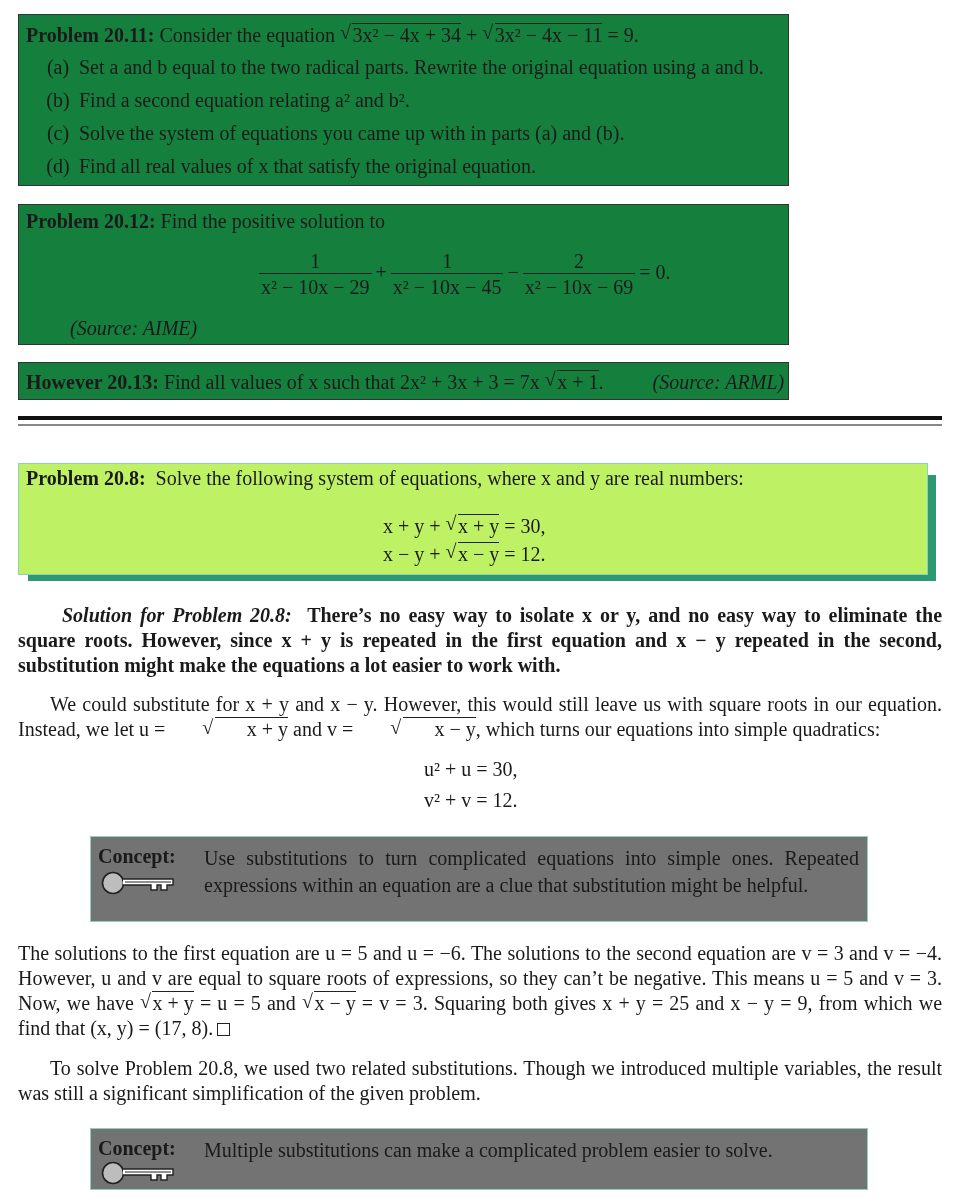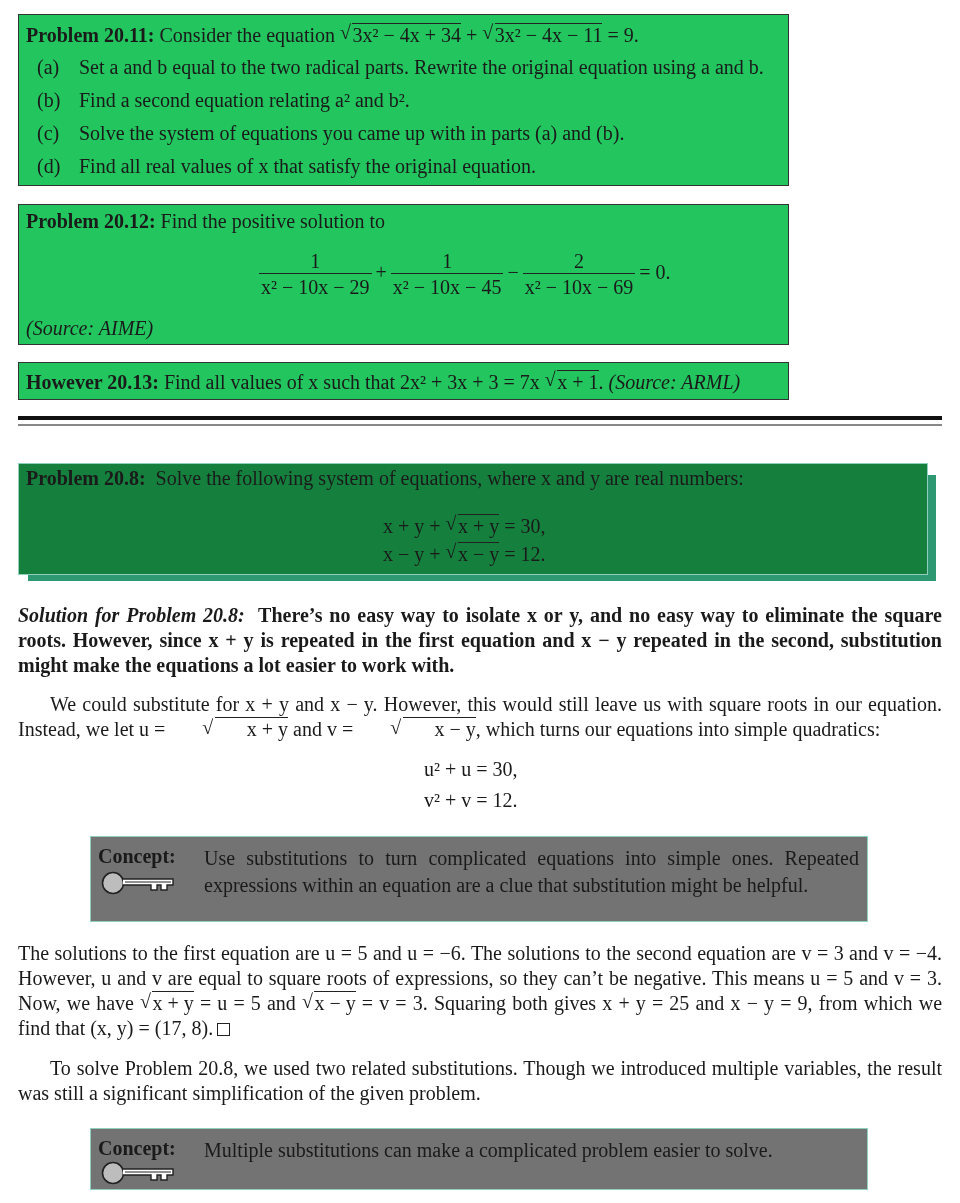--- a/index.html
+++ b/index.html
@@ -1,39 +1,39 @@
 <!DOCTYPE html>
 <html><head>
 <meta charset="utf-8">
 <style>
   html, body { margin: 0; padding: 0; }
   body {
     width: 960px; height: 1203px; background: #ffffff; position: relative; overflow: hidden;
     font-family: "Liberation Serif", "DejaVu Serif", serif; color: #1a1a1a; font-size: 20px;
   }
   .box-gray {
-    position: absolute; left: 18px; width: 771px; background: #22c55e;
-    border: 1.5px solid #333; box-sizing: border-box;
+    position: absolute; left: 18px; width: 771px; background: #15803d;
+    border: 1.5px solid #333; box-sizing: border-box; text-align: center;
   }
   .prob-line { position: absolute; left: 7px; white-space: nowrap; }
   b { font-weight: bold; }
-  i { font-style: italic; }
+  i { font-style: italic; margin-left: 44px; }
   .sqrt { display: inline-block; position: relative; padding-left: 0.62em; }
   .sqrt::before { content: "\221A"; position: absolute; left: 0; top: -0.08em; }
   .sqrt > span { border-top: 1.3px solid #222; padding-top: 1px; display: inline-block; line-height: 1.05; }
   .part { position: absolute; left: 18px; white-space: nowrap; }
   .part .lbl { display: inline-block; width: 42px; }
   .frac { display: inline-flex; flex-direction: column; align-items: center; vertical-align: middle; margin: 0 4px; }
   .frac .num { padding: 0 2px; }
   .frac .den { border-top: 1.3px solid #222; padding: 2px 2px 0; }
   .rule-thick { position: absolute; left: 18px; width: 924px; height: 4px; background: #111; top: 416px; }
   .rule-thin { position: absolute; left: 18px; width: 924px; height: 2px; background: #888; top: 424px; }
   .green-shadow { position: absolute; left: 28px; top: 475px; width: 908px; height: 106px; background: #2e9873; }
   .box-green {
-    position: absolute; left: 18px; top: 463px; width: 910px; height: 112px; background: #15803d;
+    position: absolute; left: 18px; top: 463px; width: 910px; height: 112px; background: #bef264;
     border: 1px solid #8fcfbd; box-sizing: border-box;
   }
   .center-eq { position: absolute; white-space: nowrap; }
   .para { position: absolute; left: 18px; width: 924px; text-align: justify; line-height: 25px; }
   .concept {
     position: absolute; background: #737373; border: 1.5px solid #8fcfbd; box-sizing: border-box;
   }
   .concept .clabel { position: absolute; left: 7px; top: 8px; font-weight: bold; }
   .concept .ctext { position: absolute; left: 113px; top: 8px; right: 8px; line-height: 27px; text-align: justify; }
   .key { position: absolute; left: 10px; }

